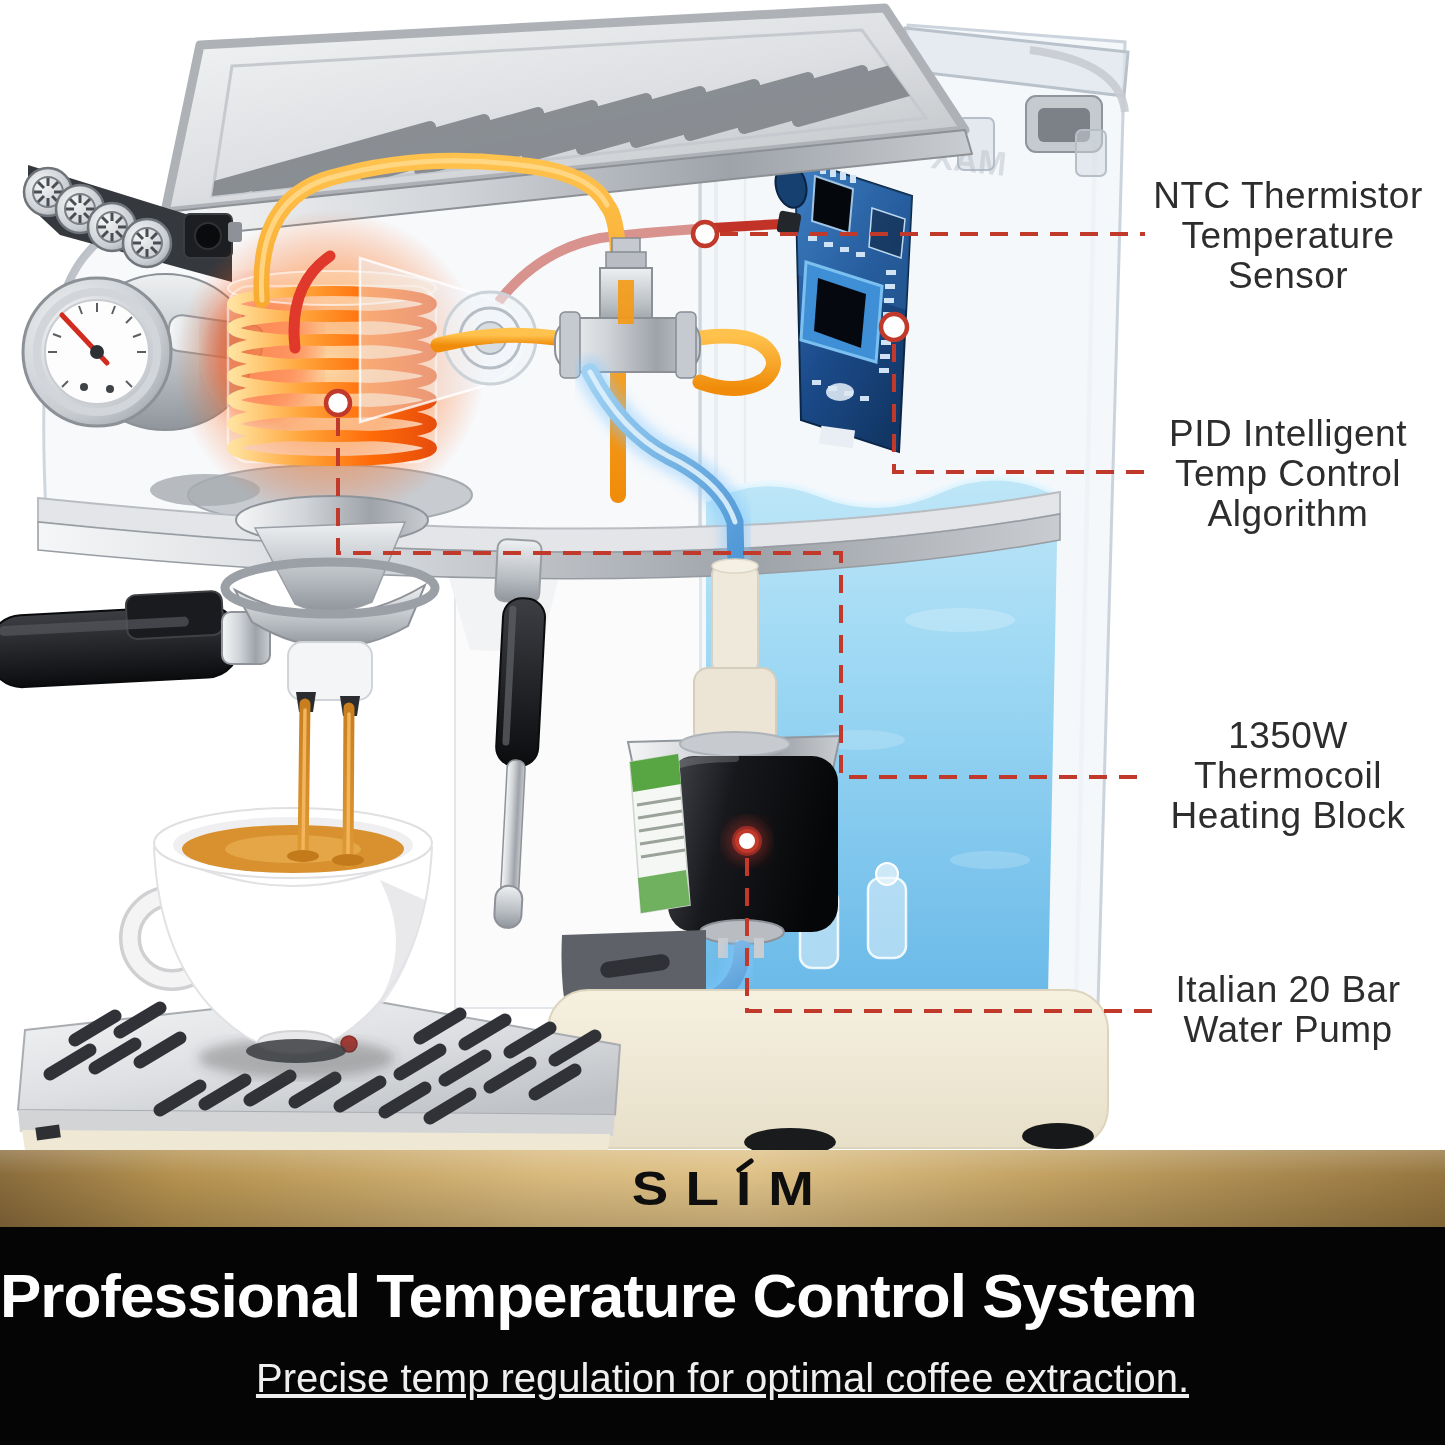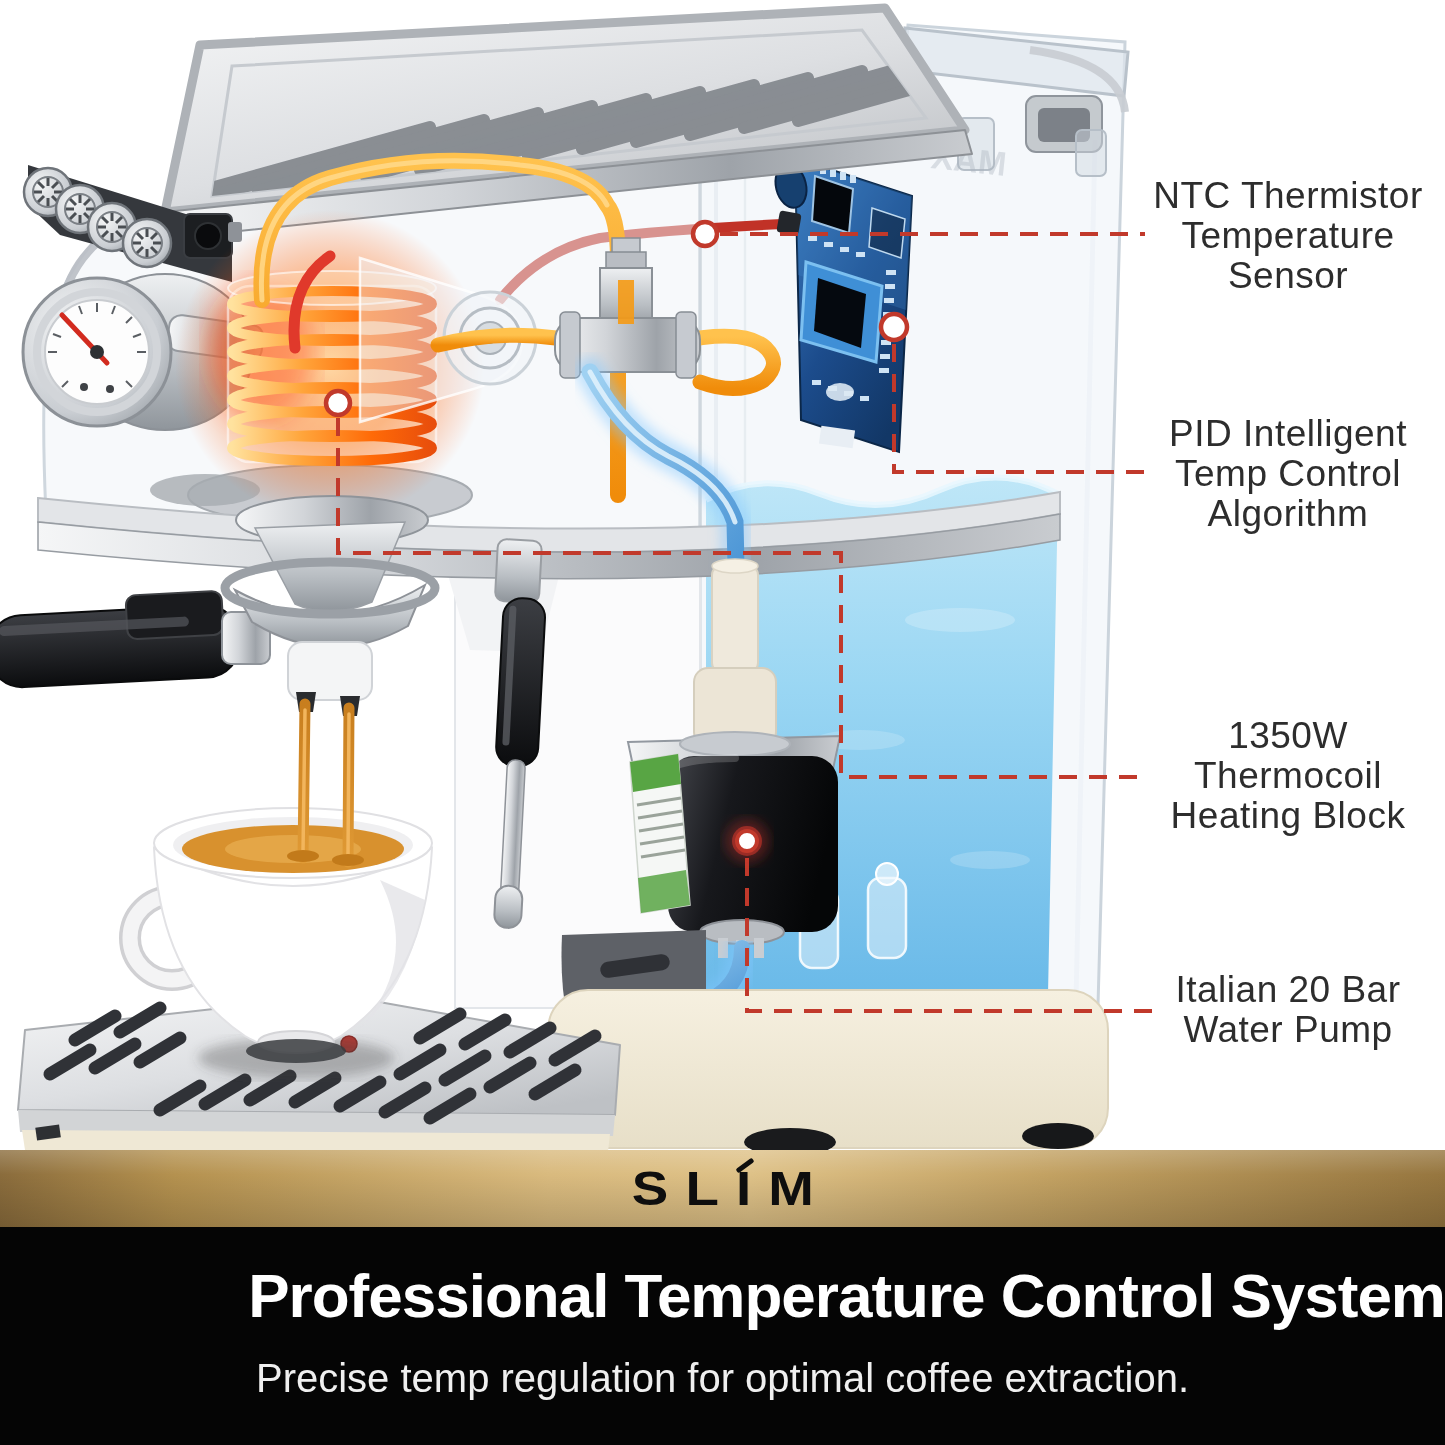--- a/index.html
+++ b/index.html
@@ -26,26 +26,26 @@
     transform:scaleX(1.14);padding-left:15px;
   }
   .logo-accent{
     position:absolute;left:calc(50% + 12px);top:13px;width:20px;height:5px;
     background:#0e0e0e;transform:rotate(-36deg);border-radius:2px;
   }
   .black-band{
     position:absolute;left:0;top:1227px;width:1445px;height:218px;background:#050505;
   }
   .banner-title{
-    position:absolute;left:0;top:1262px;width:1445px;text-align:right;
+    position:absolute;left:0;top:1262px;width:1445px;text-align:left;
     color:#ffffff;font-weight:700;font-size:62px;letter-spacing:-1px;line-height:68px;
   }
   .banner-subtitle{
     position:absolute;left:0;top:1356px;width:1445px;text-align:center;
-    color:#efefef;font-weight:400;font-size:40px;line-height:44px;
+    color:#efefef;font-weight:400;font-size:40px;line-height:44px;text-decoration:underline;
   }
 </style>
 </head>
 <body>
 
 <div class="stage">
 
 <svg class="machine-svg" width="1445" height="1445" viewBox="0 0 1445 1445">
   <defs>
     <linearGradient id="gMetalH" x1="0" y1="0" x2="1" y2="0">

